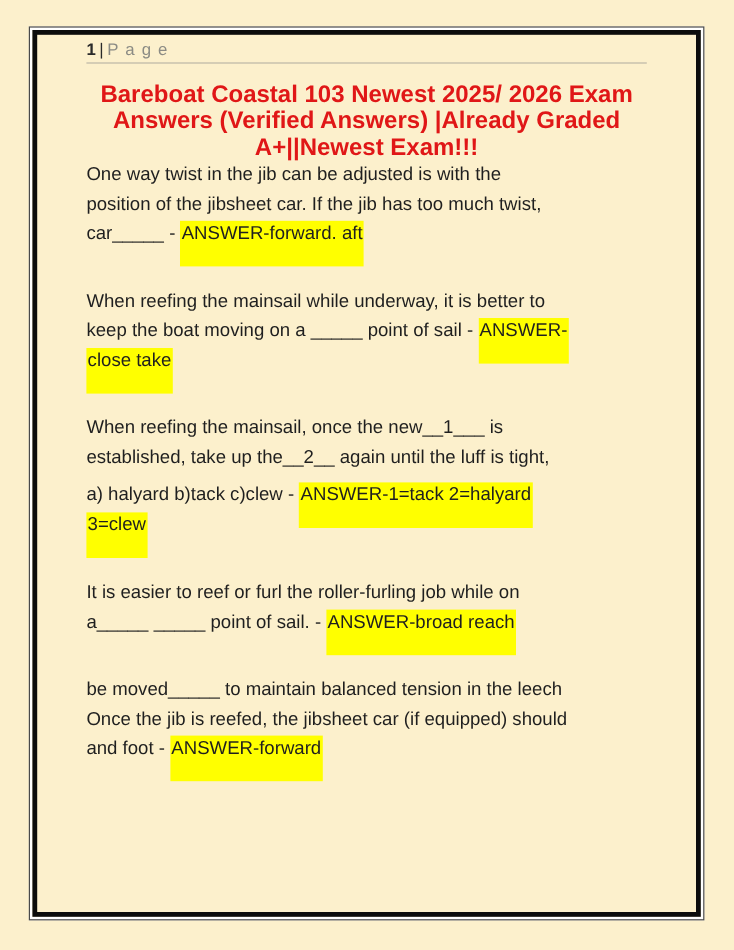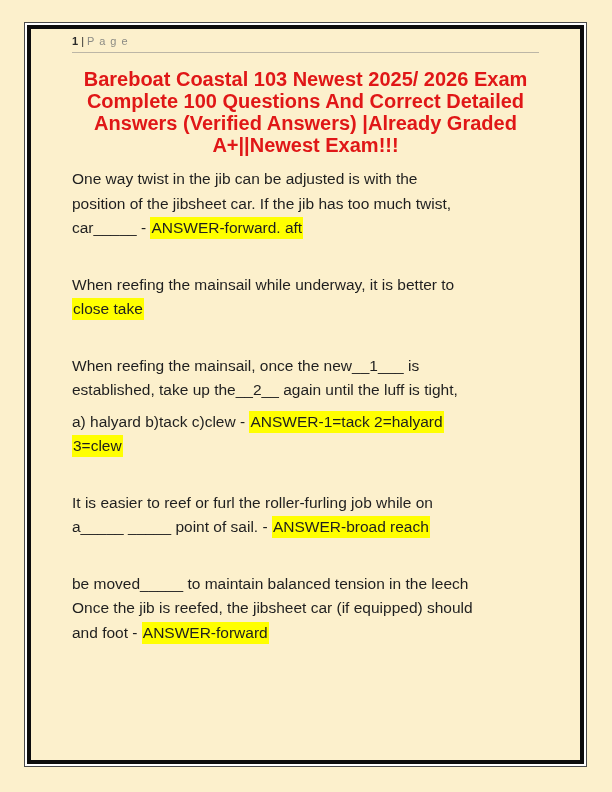--- a/index.html
+++ b/index.html
@@ -23,69 +23,68 @@
   .frame-inner{
     position:absolute;inset:2px;
     border:4px solid var(--bblack);
     background:var(--bg);
     padding:0 41px;
   }
   .header{
     margin-top:7px;
     padding-bottom:5px;
     border-bottom:1px solid var(--hrule);
-    font-size:11px;
+    font-size:14px;
     line-height:11px;
   }
   .page-num{font-weight:bold;color:#2a2a2a;}
   .sep{color:#2a2a2a;margin:0 3px;}
   .page-word{color:var(--hgray);letter-spacing:1px;}
   .title{
     margin-top:15px;
     text-align:center;
     color:var(--red);
     font-weight:bold;
     font-size:20px;
   }
   .title .tline{line-height:22px;height:22px;}
   .questions{
-    margin-top:11px;
     color:var(--text);
     font-size:15.5px;
   }
   .question + .question{margin-top:32px;}
   .para + .para{margin-top:7px;}
   .line{white-space:pre;line-height:24.5px;height:24.5px;}
-  .hl{background:var(--hl);padding:2px 1px 3px 1px;}
+  .hl{background:var(--hl);padding:2px 1px 19px 1px;}
 </style>
 </head>
 <body>
 
 <div class="frame-outer">
   <div class="frame-inner">
     <div class="header">
       <span class="page-num">1</span><span class="sep">|</span><span class="page-word">P a g e</span>
     </div>
     <div class="title">
         <div class="tline">Bareboat Coastal 103 Newest 2025/ 2026 Exam</div>
-        <div class="tline">Complete 100 Questions And Correct Detailed</div>
         <div class="tline">Answers (Verified Answers) |Already Graded</div>
         <div class="tline">A+||Newest Exam!!!</div>
       </div>
     <div class="questions">
         <div class="question">
           <div class="para">
             <div class="line"><span>One way twist in the jib can be adjusted is with the</span></div>
             <div class="line"><span>position of the jibsheet car. If the jib has too much twist,</span></div>
             <div class="line"><span>car_____ - </span><span class="hl">ANSWER-forward. aft</span></div>
           </div>
         </div>
         <div class="question">
           <div class="para">
             <div class="line"><span>When reefing the mainsail while underway, it is better to</span></div>
+            <div class="line"><span>keep the boat moving on a _____ point of sail - </span><span class="hl">ANSWER-</span></div>
             <div class="line"><span class="hl">close take</span></div>
           </div>
         </div>
         <div class="question">
           <div class="para">
             <div class="line"><span>When reefing the mainsail, once the new__1___ is</span></div>
             <div class="line"><span>established, take up the__2__ again until the luff is tight,</span></div>
           </div>
           <div class="para">
             <div class="line"><span>a) halyard b)tack c)clew - </span><span class="hl">ANSWER-1=tack 2=halyard</span></div>

